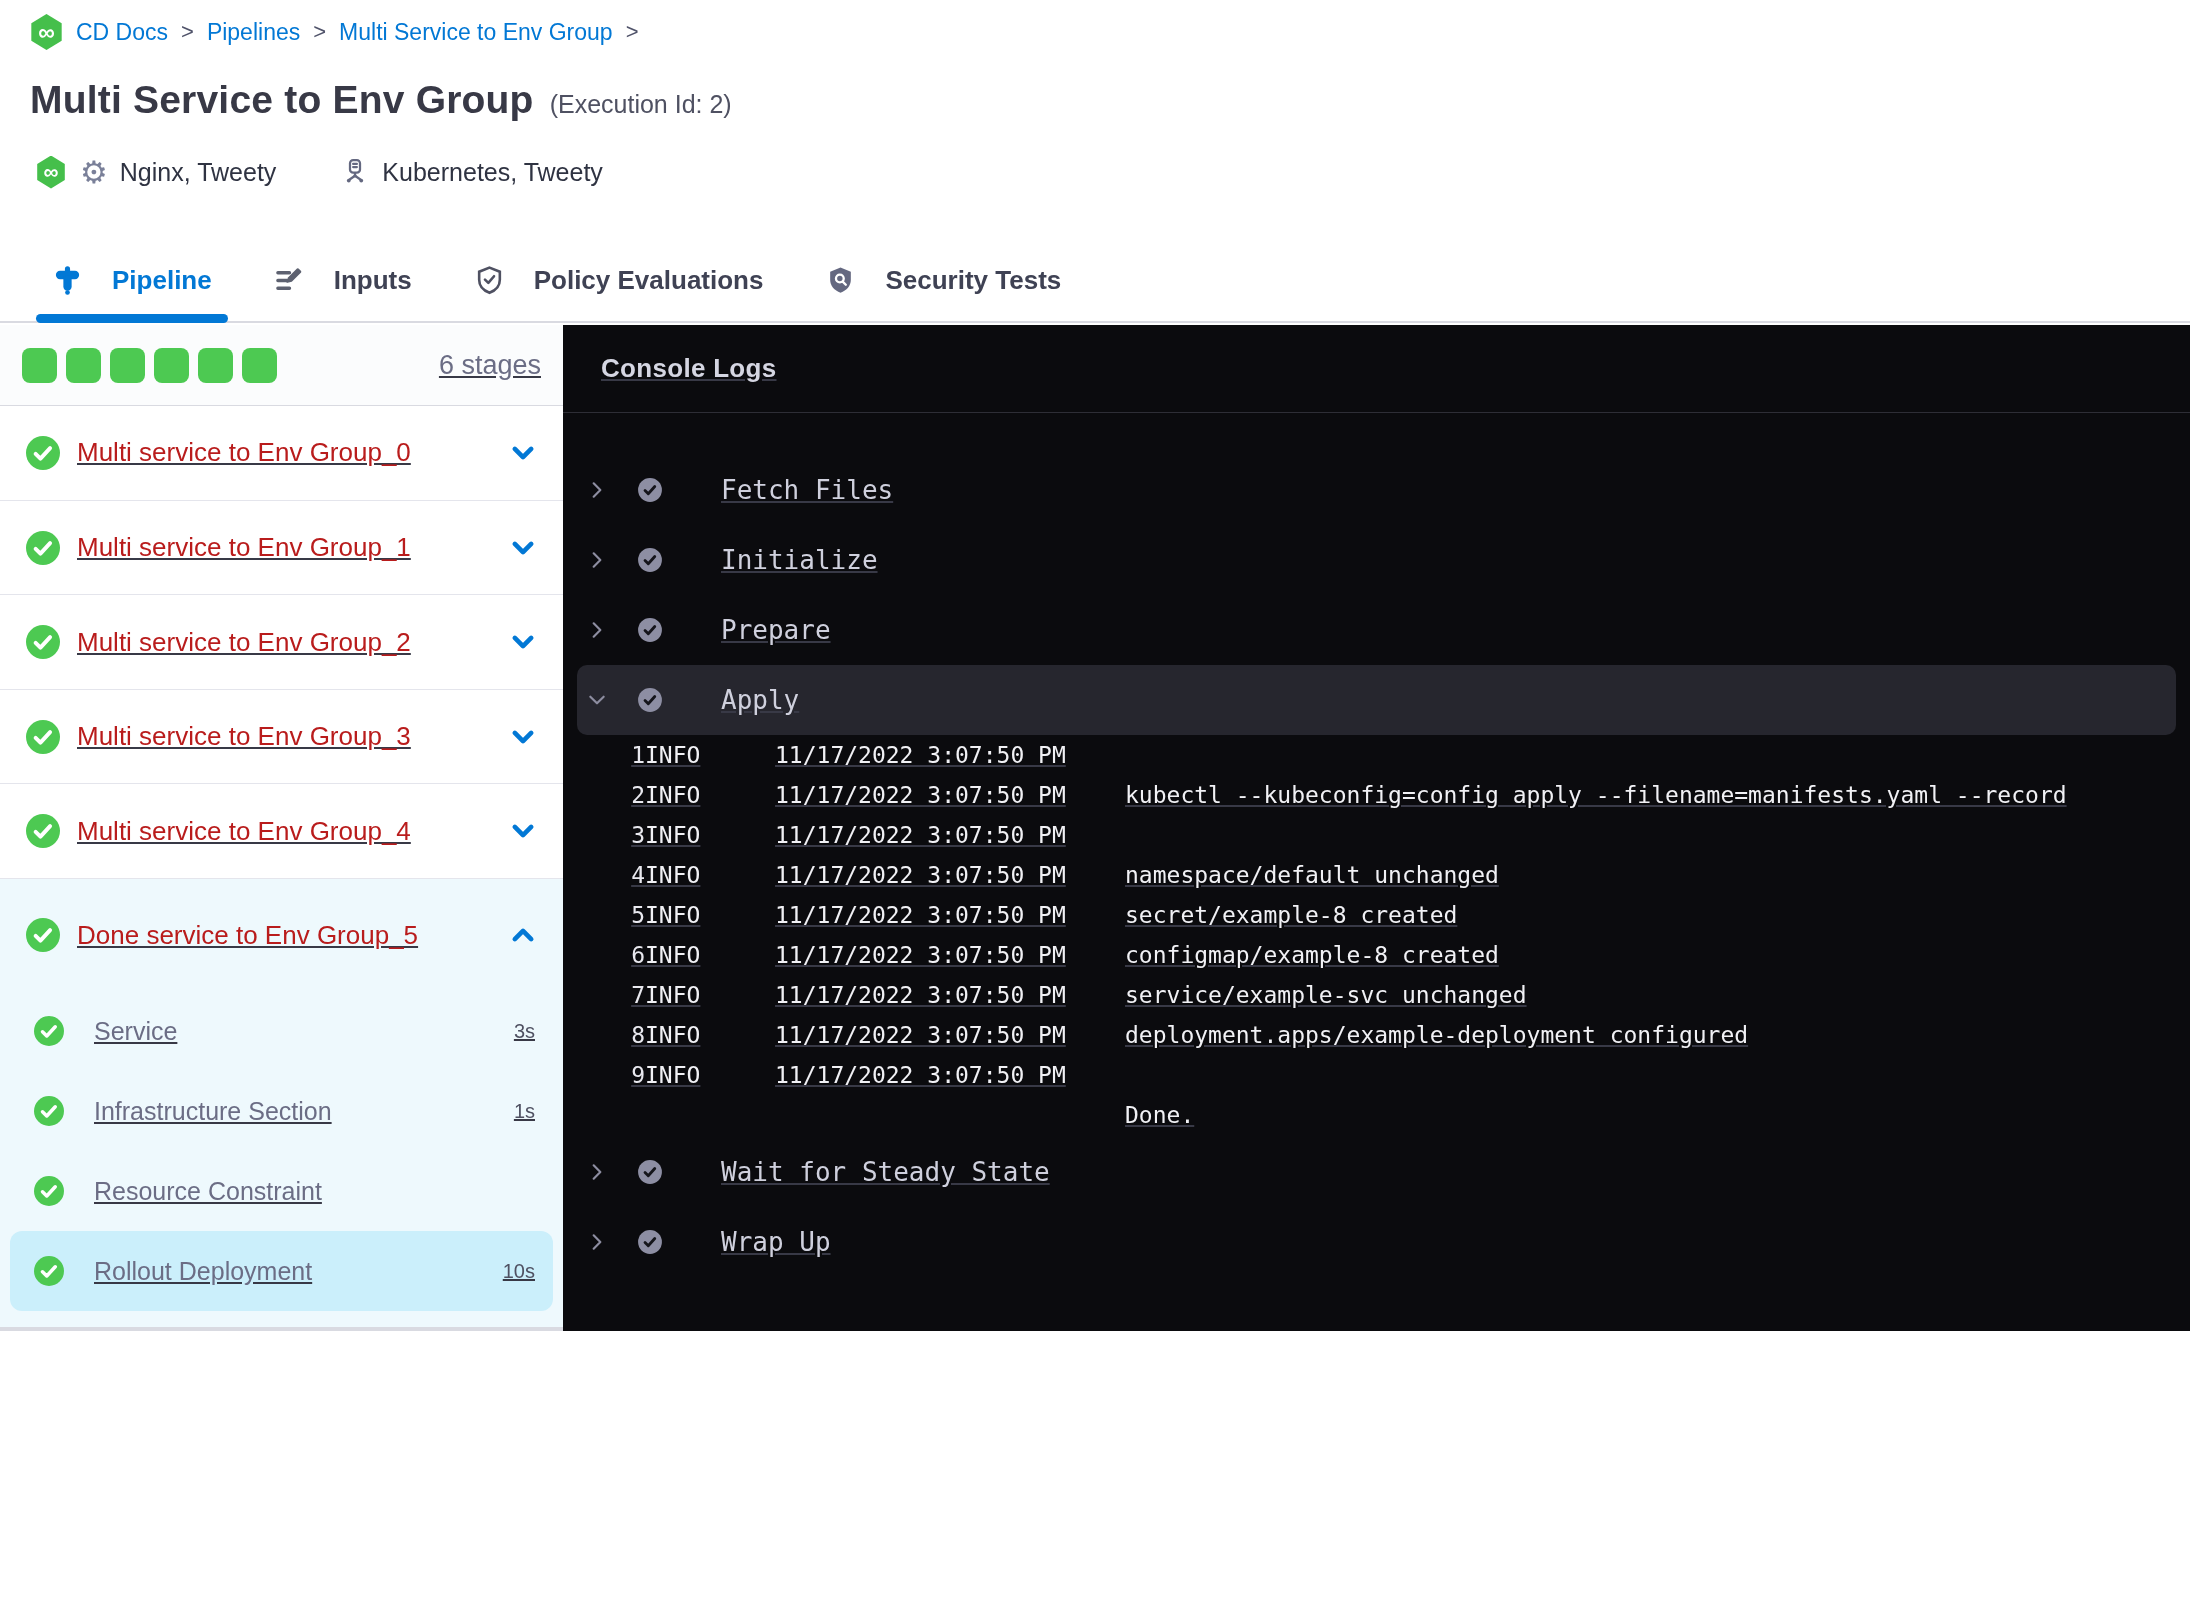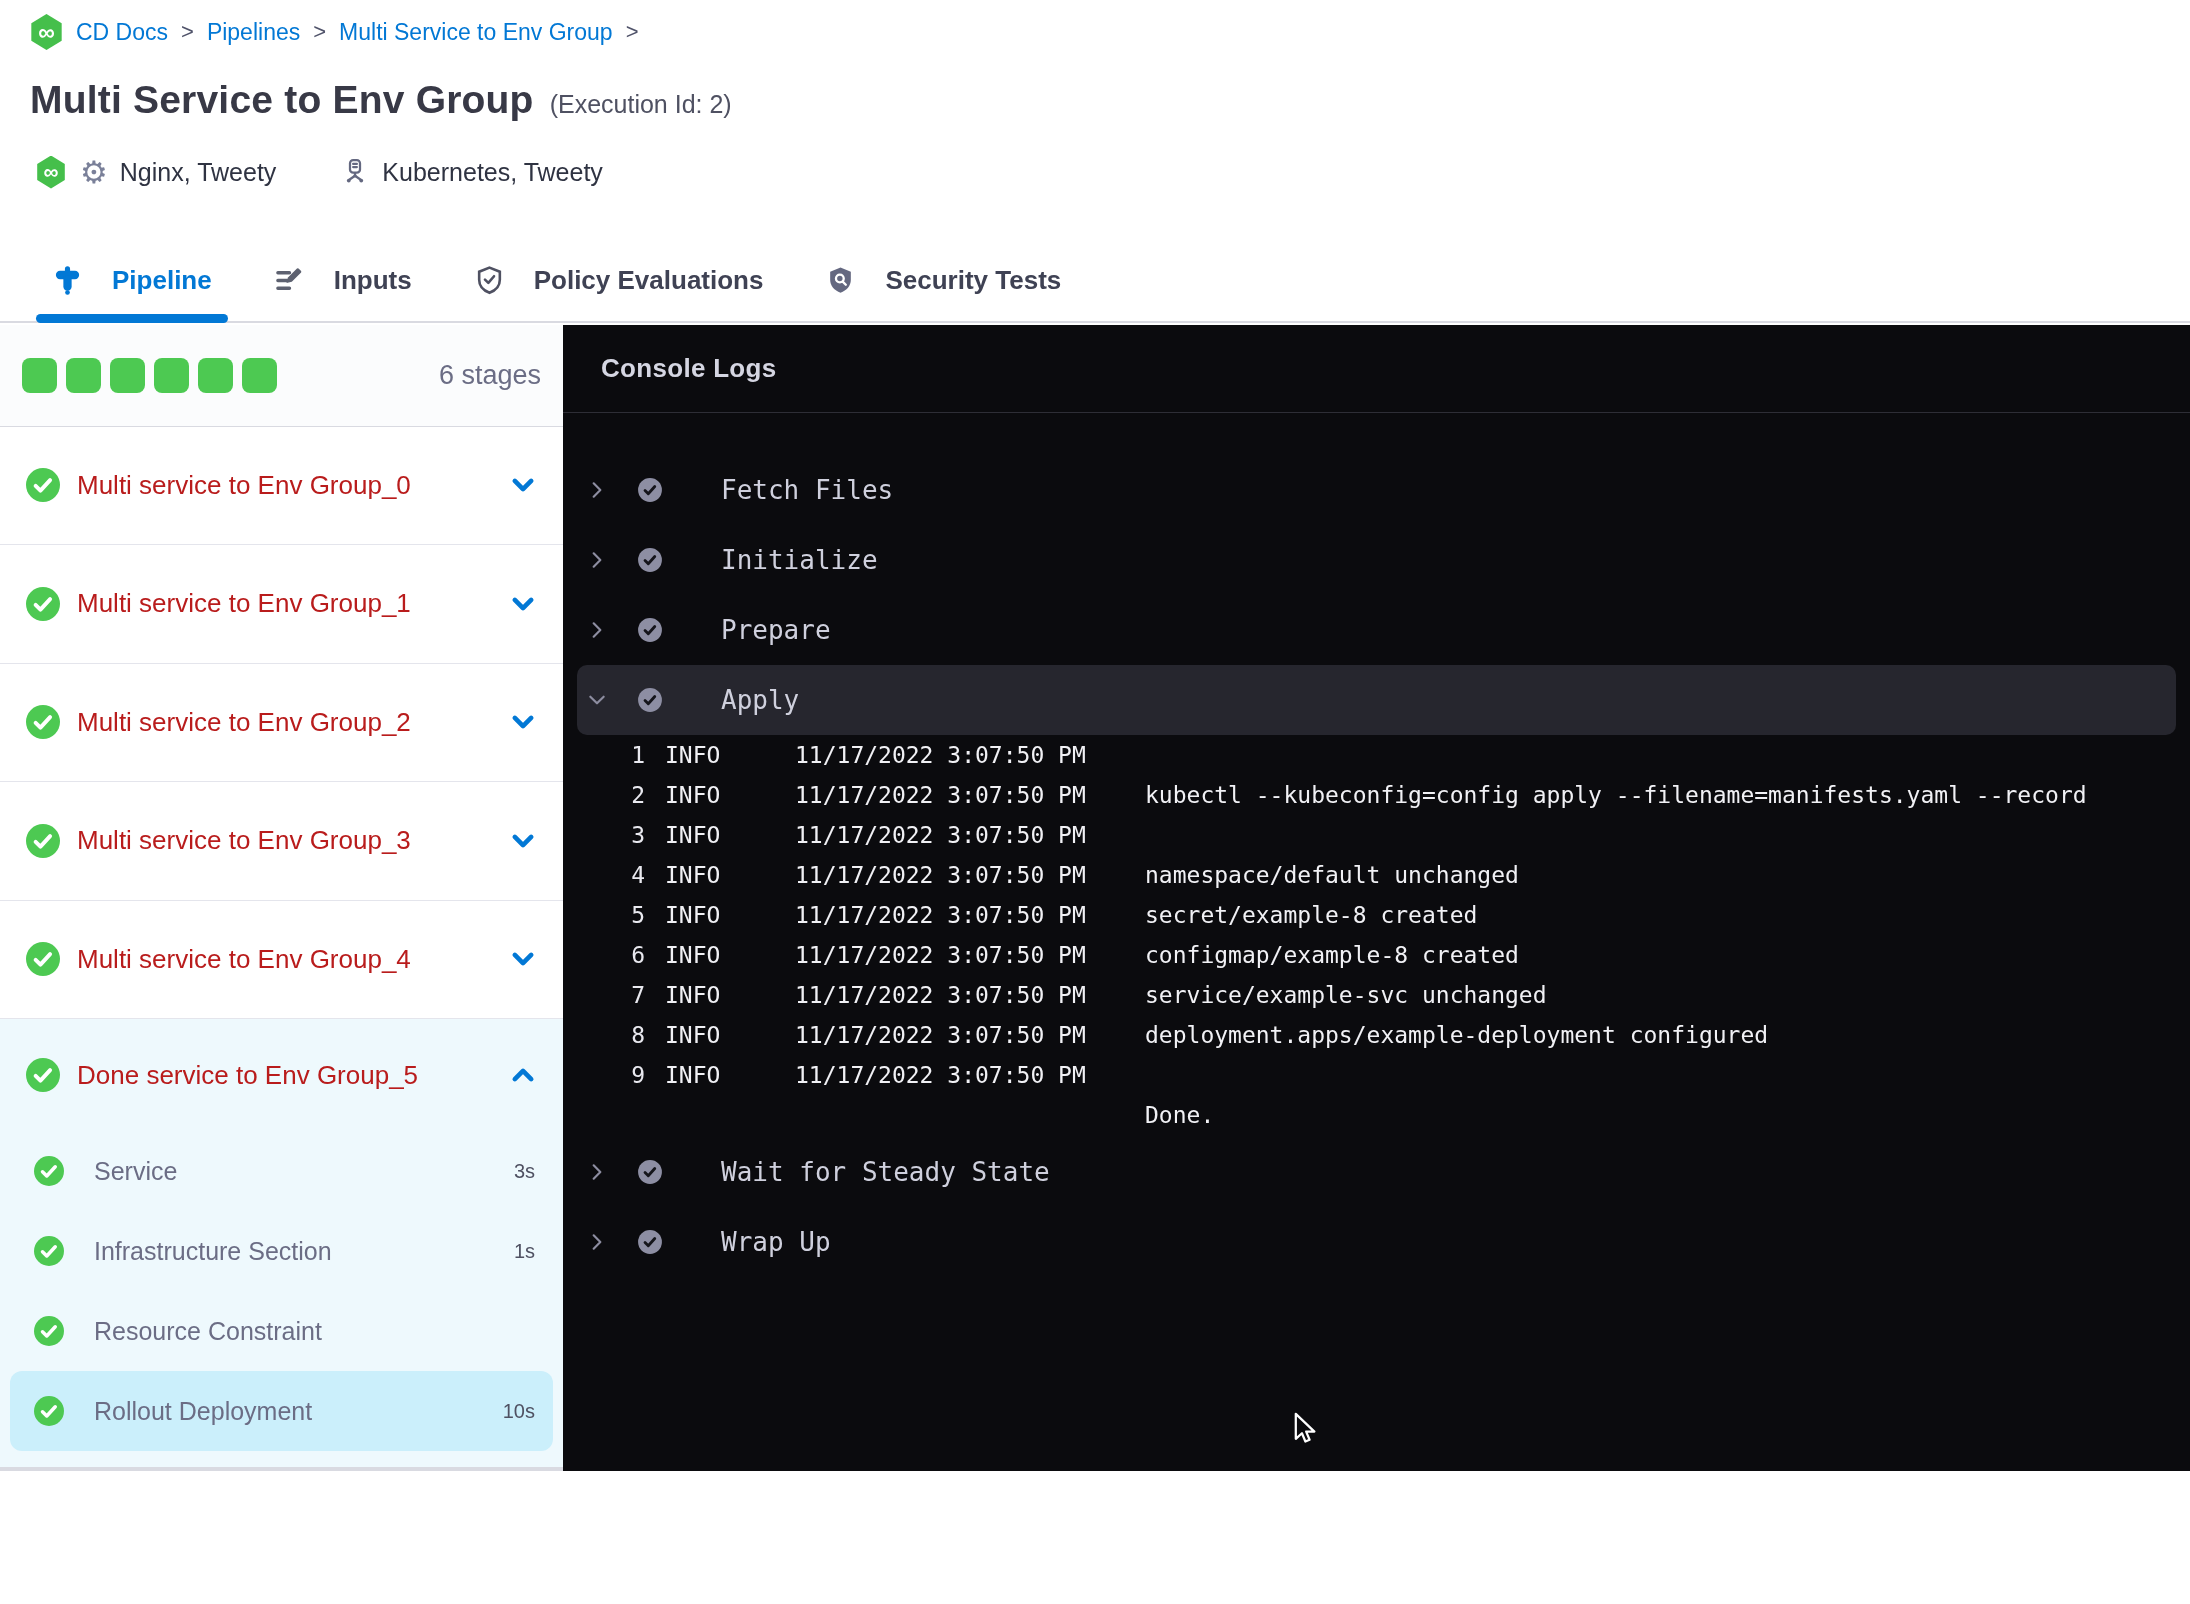--- a/index.html
+++ b/index.html
@@ -24,21 +24,21 @@
   .services-row .gear{font-size:31px;color:#7a8099;line-height:1;}
   .services-row .grp{display:flex;align-items:center;gap:12px;}
   .services-row .spacer{width:36px;}
   
   .tabbar{position:absolute;top:240px;left:0;width:2190px;height:83px;border-bottom:2px solid #d9dae1;background:#fff;display:flex;align-items:center;padding-left:52px;gap:62px;box-sizing:border-box;}
   .tab{position:relative;display:flex;align-items:center;gap:29px;font-size:26px;font-weight:600;color:#3f4254;height:100%;cursor:pointer;}
   .tab svg{width:31px;height:31px;}
   .tab.active{color:#0278d5;}
   .tab.active::after{content:"";position:absolute;left:-16px;right:-16px;bottom:-2px;height:9px;border-radius:5px;background:#0278d5;}
   
-  .main{position:absolute;top:325px;left:0;width:2190px;height:1146px;display:flex;}
+  .main{position:absolute;top:325px;left:0;width:2190px;height:1006px;display:flex;text-decoration:underline;}
   .sidebar{width:563px;background:#fbfcfd;display:flex;flex-direction:column;box-sizing:border-box;}
   .stages-header{height:115px;display:flex;align-items:center;padding:0 22px;border-bottom:1px solid #d9dae1;box-sizing:border-box;background:#fbfcfd;}
   .squares{display:flex;gap:9px;}
   .square{width:35px;height:35px;border-radius:8px;background:#4dc952;}
   .stage-count{margin-left:auto;font-size:27px;color:#6b6d85;}
   .stage-row{height:134px;display:flex;align-items:center;padding:0 26px;border-bottom:1px solid #e4e5ec;background:#fff;box-sizing:border-box;cursor:pointer;}
   .check-circle{width:34px;height:34px;flex:0 0 auto;}
   .check-circle svg{width:100%;height:100%;display:block;}
   .stage-label{margin-left:17px;font-size:26px;color:#b91c1c;flex:1;white-space:nowrap;overflow:hidden;}
   .chev{width:28px;height:28px;flex:0 0 auto;}
@@ -57,21 +57,21 @@
   .steps{padding-top:42px;}
   .step{height:70px;display:flex;align-items:center;box-sizing:border-box;cursor:pointer;}
   .step-chevron{width:20px;height:20px;margin-left:24px;flex:0 0 auto;}
   .step-icon{width:26px;height:26px;margin-left:30px;flex:0 0 auto;}
   .step-icon svg,.step-chevron svg{width:100%;height:100%;display:block;}
   .step-label{margin-left:58px;font-family:"DejaVu Sans Mono",monospace;font-size:26px;color:#cfd0dd;}
   .step.expanded{background:#26262e;border-radius:10px;margin:0 14px;}
   .logs{font-family:"DejaVu Sans Mono",monospace;font-size:23px;line-height:40px;color:#f1f1f5;padding-left:58px;}
   .log-row{display:flex;white-space:pre;}
   .log-row .ln{width:24px;text-align:right;color:#e9e9ef;flex:0 0 auto;}
-  .log-row .lvl{width:130px;margin-left:20px;flex:0 0 auto;}
+  .log-row .lvl{width:130px;flex:0 0 auto;}
   .log-row .time{width:350px;flex:0 0 auto;}
   .log-row .msg{flex:1;}
   .cursor{position:absolute;left:725px;top:1085px;width:36px;height:36px;}
 </style>
 </head>
 <body>
 
 <svg width="0" height="0" style="position:absolute">
   <defs>
     <g id="g-check-green">

